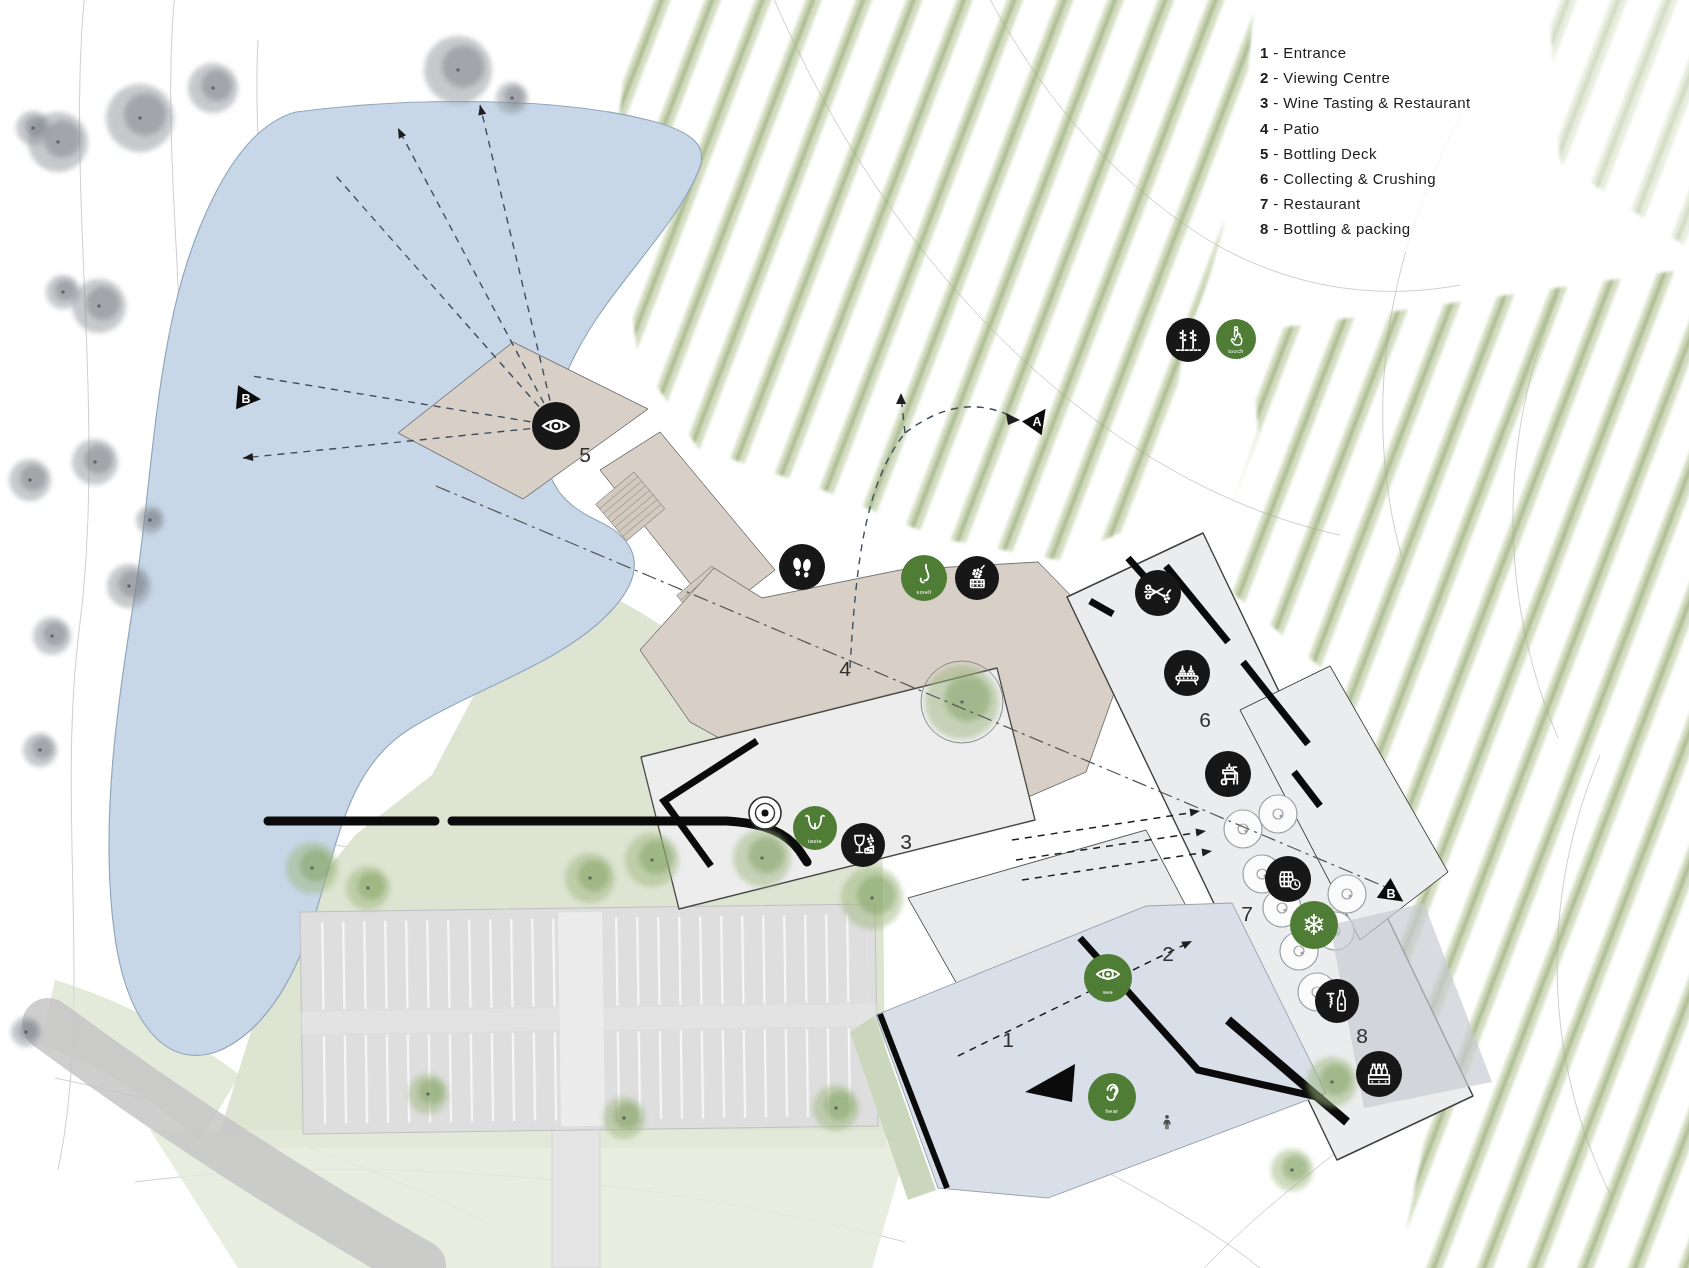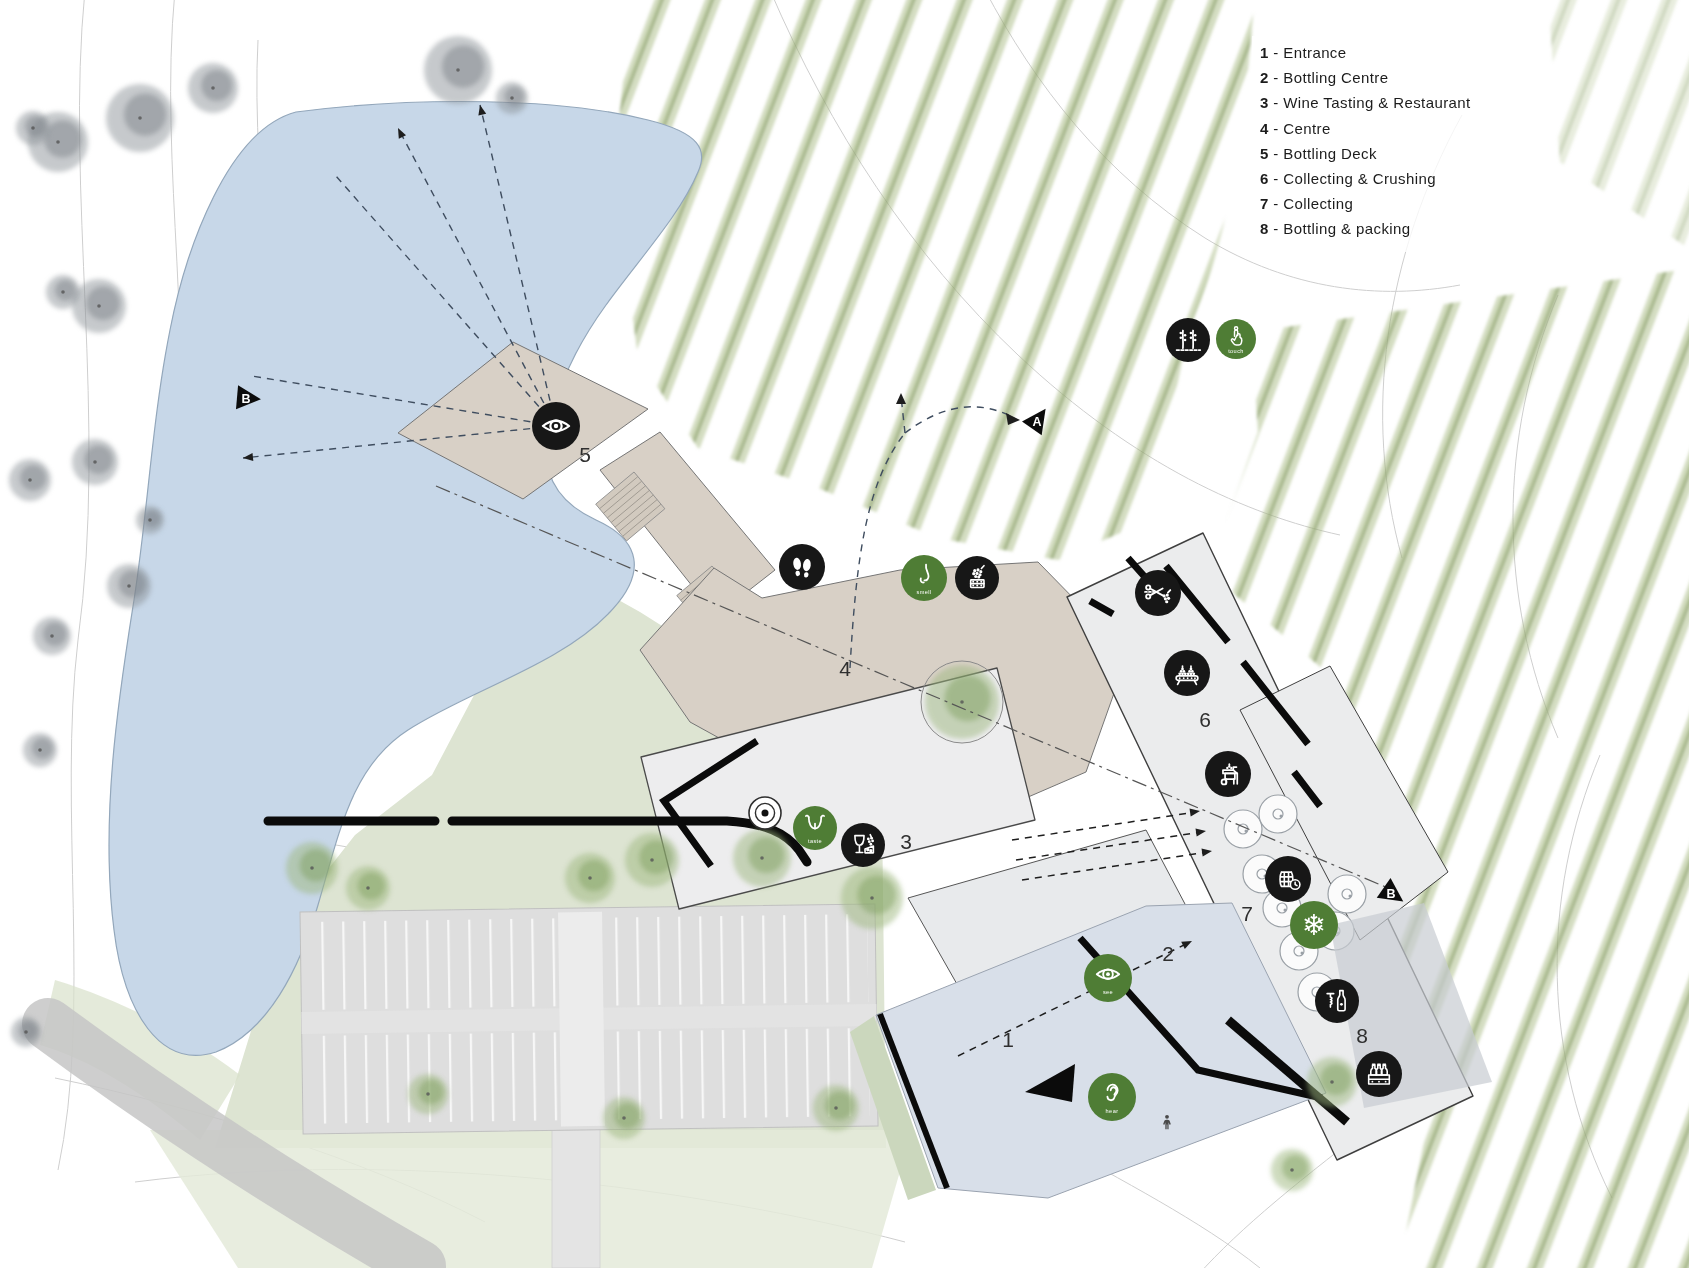--- a/index.html
+++ b/index.html
@@ -609,21 +609,21 @@
         </g>
         <g transform="translate(1391,893)">
           <polygon points="0,-15 12,9 -12,9" fill="#0c0c0c" transform="rotate(125)"></polygon>
           <text y="4.5" text-anchor="middle" font-size="12.5" font-weight="bold" fill="#ffffff" font-family="'Liberation Sans',sans-serif">B</text>
         </g>
       </g>
 </svg>
 
 <div class="legend" id="legend-box">
       <div class="lrow"><span class="lnum">1</span><span> - Entrance</span></div>
-      <div class="lrow"><span class="lnum">2</span><span> - Bottling Centre</span></div>
+      <div class="lrow"><span class="lnum">2</span><span> - Viewing Centre</span></div>
       <div class="lrow"><span class="lnum">3</span><span> - Wine Tasting &amp; Restaurant</span></div>
-      <div class="lrow"><span class="lnum">4</span><span> - Centre</span></div>
+      <div class="lrow"><span class="lnum">4</span><span> - Patio</span></div>
       <div class="lrow"><span class="lnum">5</span><span> - Bottling Deck</span></div>
       <div class="lrow"><span class="lnum">6</span><span> - Collecting &amp; Crushing</span></div>
-      <div class="lrow"><span class="lnum">7</span><span> - Collecting</span></div>
+      <div class="lrow"><span class="lnum">7</span><span> - Restaurant</span></div>
       <div class="lrow"><span class="lnum">8</span><span> - Bottling &amp; packing</span></div>
     </div>
 </div>
 
 </body></html>

